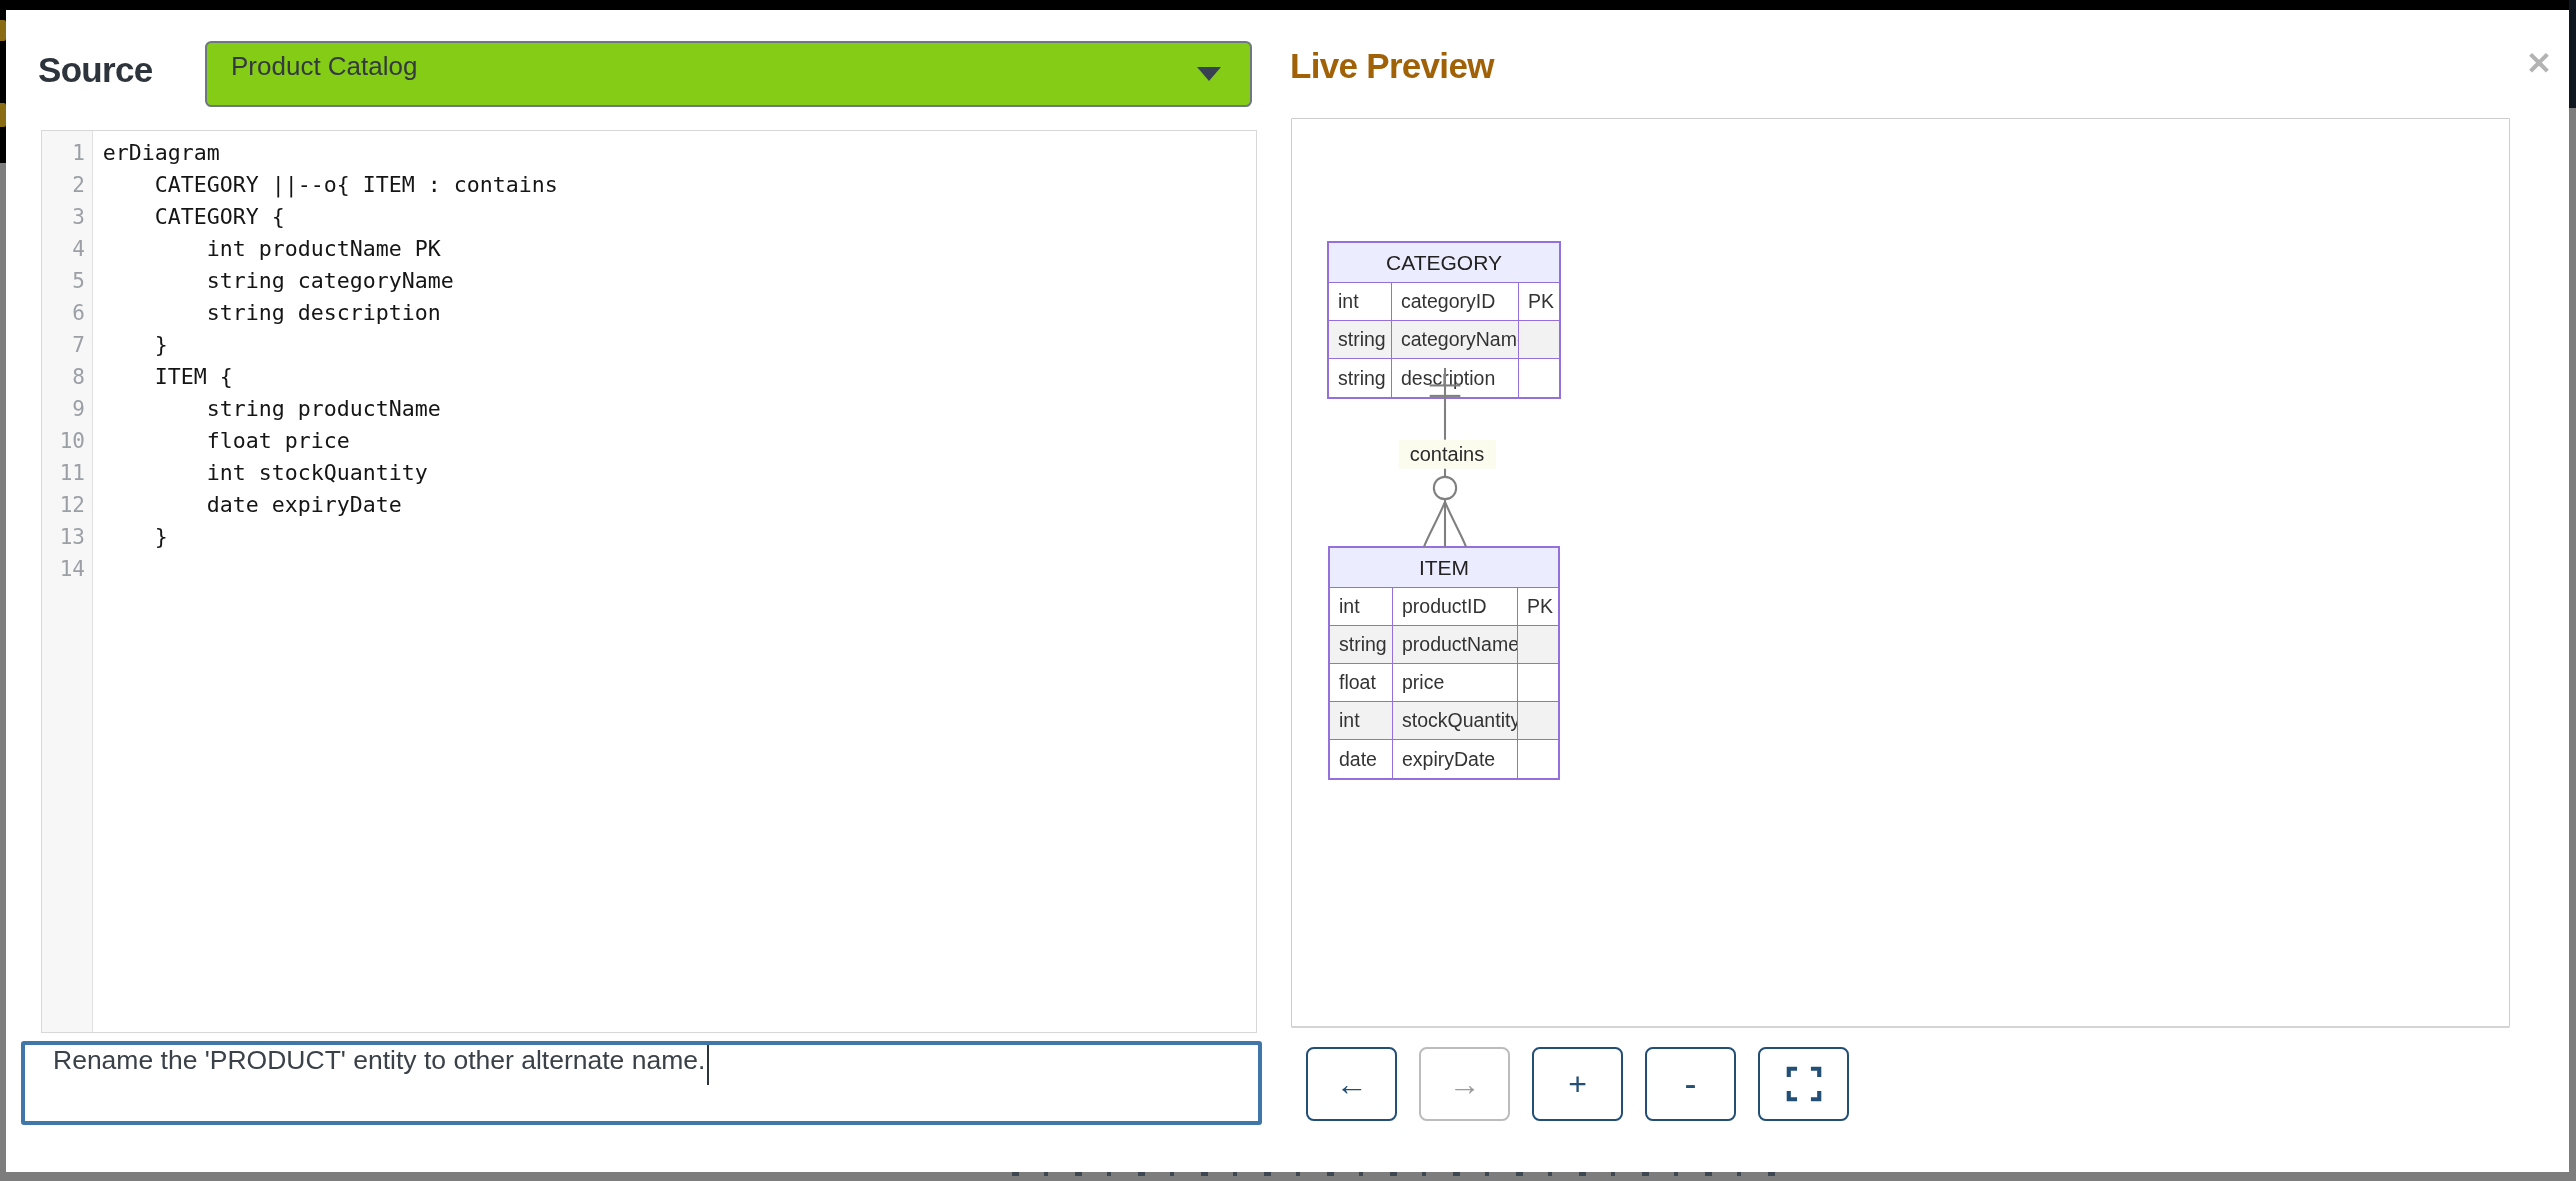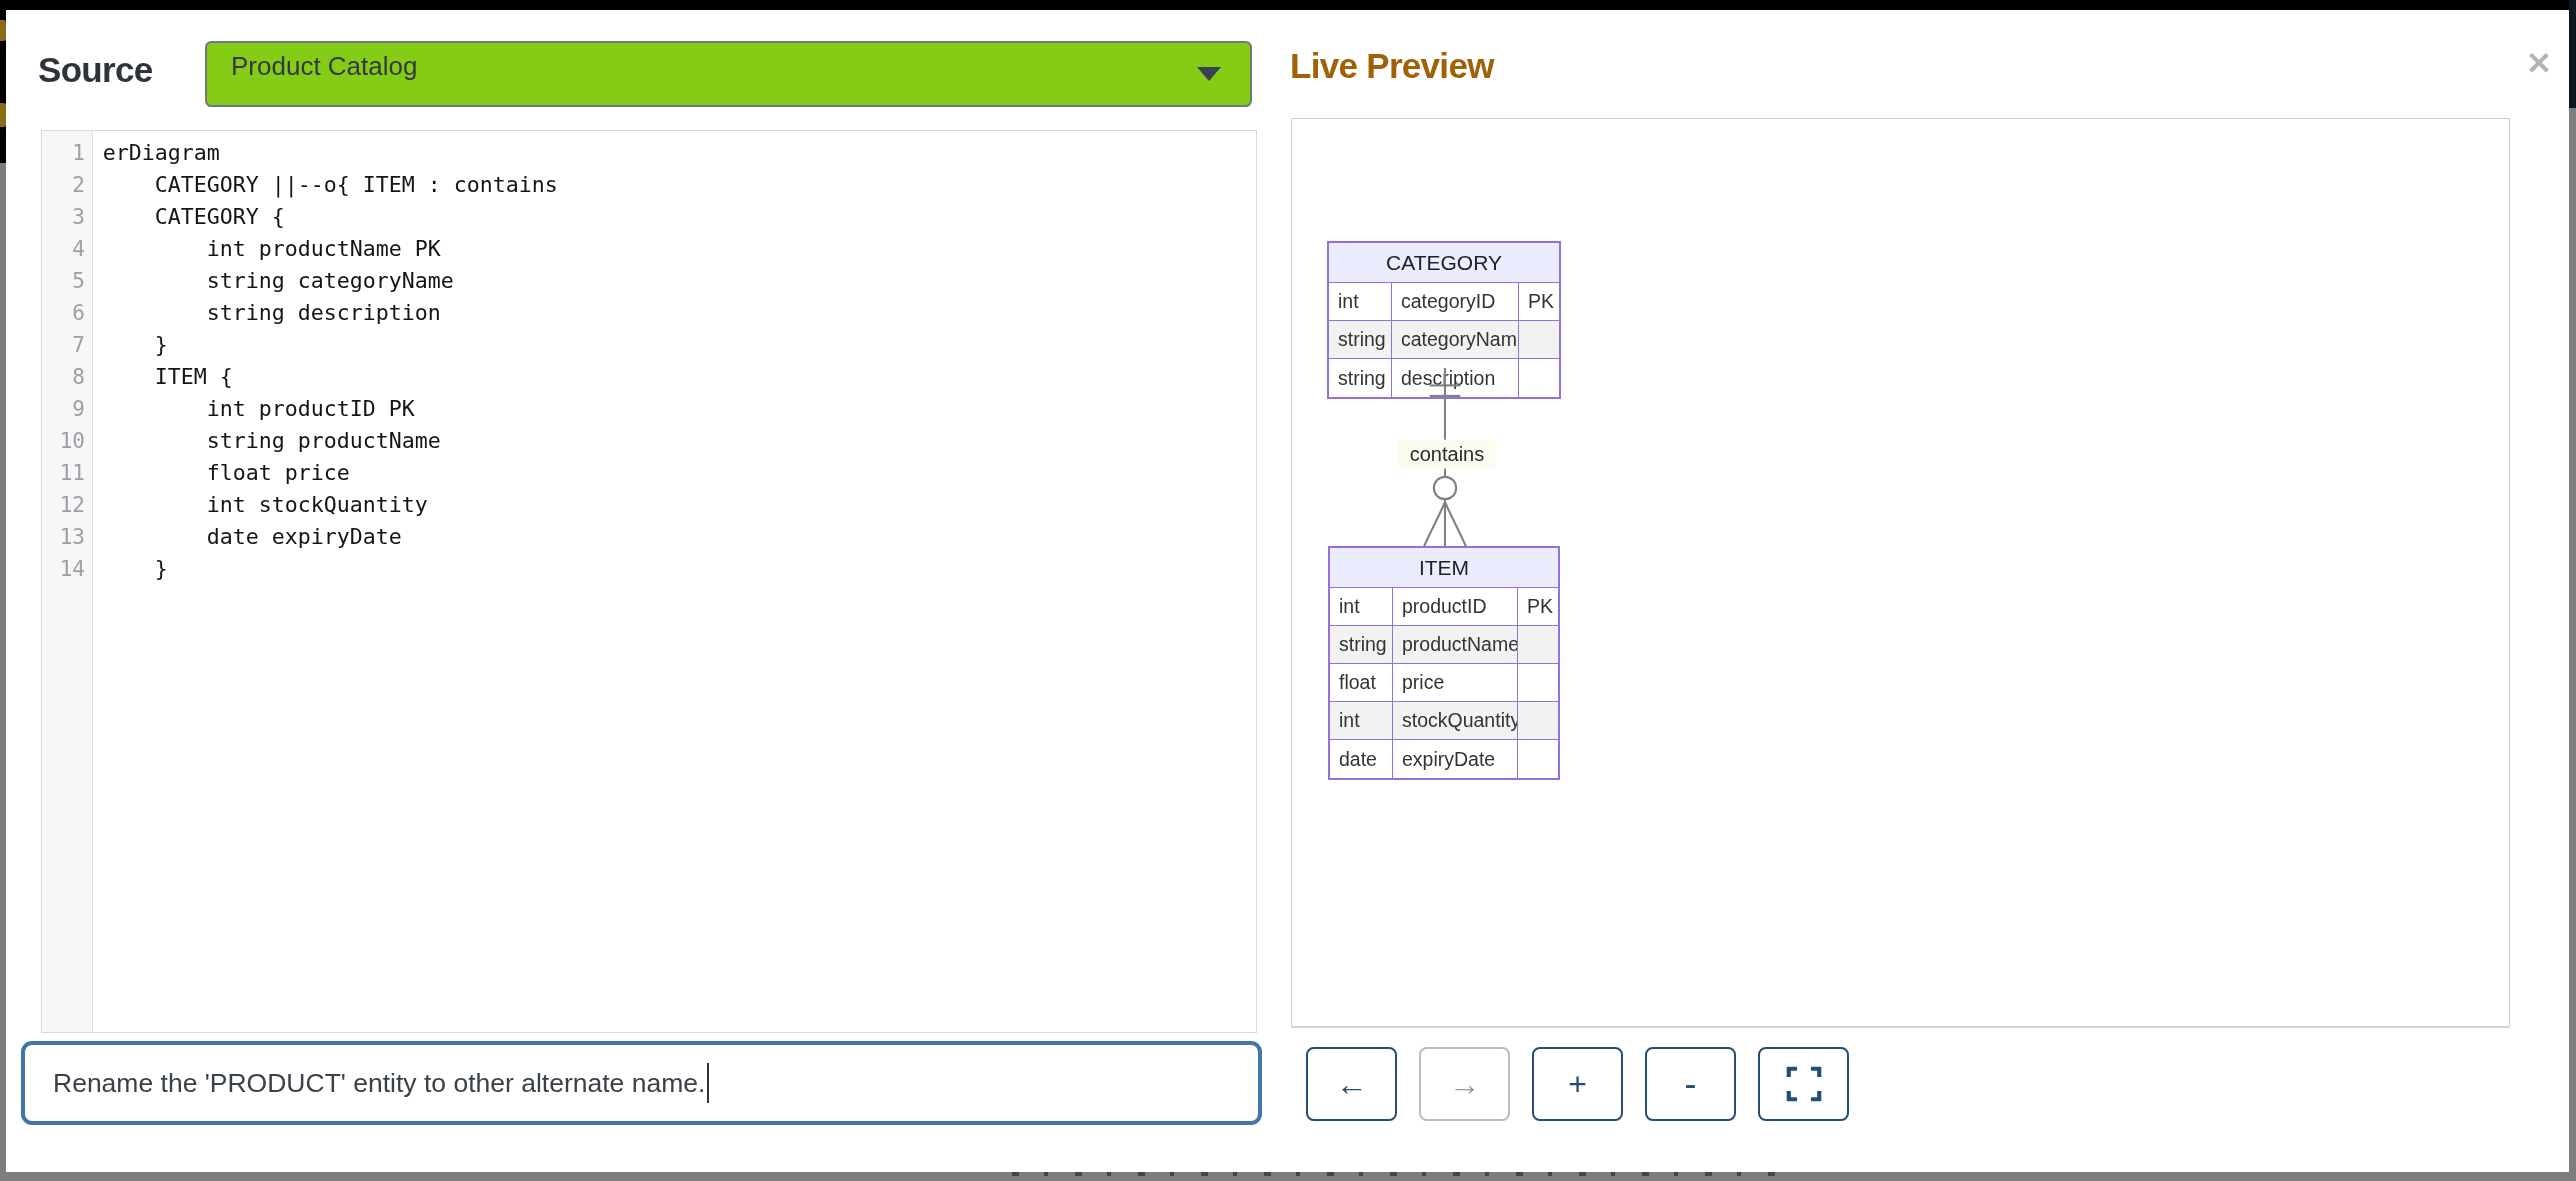--- a/index.html
+++ b/index.html
@@ -55,22 +55,22 @@
   }
   .gutter .ln { height:32px; line-height:32px; }
   .code-col {
     flex:1; padding:5.6px 0 0 9.8px;
     font-family:"DejaVu Sans Mono", monospace; font-size:21.6px; color:#151515;
   }
   .code-col .cl { height:32px; line-height:32px; white-space:pre; }
 
   .prompt-input {
     position:absolute; left:21px; top:1041px; width:1241px; height:84px;
-    background:#fff; border:4.9px solid #4076a8; border-radius:11px;
-    display:flex; align-items:center; padding:0 21px 0 28px;
+    background:#fff; border:4.9px solid #4076a8; border-radius:3px;
+    display:flex; align-items:flex-start; padding:0 21px 0 28px;
     font-size:26.5px; color:#3a4148; cursor:text;
   }
   .prompt-input .caret-bar {
     display:inline-block; width:2.1px; height:40px; background:#2e343b;
     margin-left:1.4px; vertical-align:middle;
   }
 
   
   .preview-title {
     position:absolute; left:1290px; top:46px;
@@ -165,21 +165,20 @@
       </div>
     <div class="code-col" id="code-col">
         <div class="cl">erDiagram</div>
         <div class="cl">    CATEGORY ||--o{ ITEM : contains</div>
         <div class="cl">    CATEGORY {</div>
         <div class="cl">        int productName PK</div>
         <div class="cl">        string categoryName</div>
         <div class="cl">        string description</div>
         <div class="cl">    }</div>
         <div class="cl">    ITEM {</div>
-        <div class="cl">        int productID PK</div>
         <div class="cl">        string productName</div>
         <div class="cl">        float price</div>
         <div class="cl">        int stockQuantity</div>
         <div class="cl">        date expiryDate</div>
         <div class="cl">    }</div>
       </div>
   </div>
 
   <div class="prompt-input">
     <span>Rename the 'PRODUCT' entity to other alternate name.</span>

